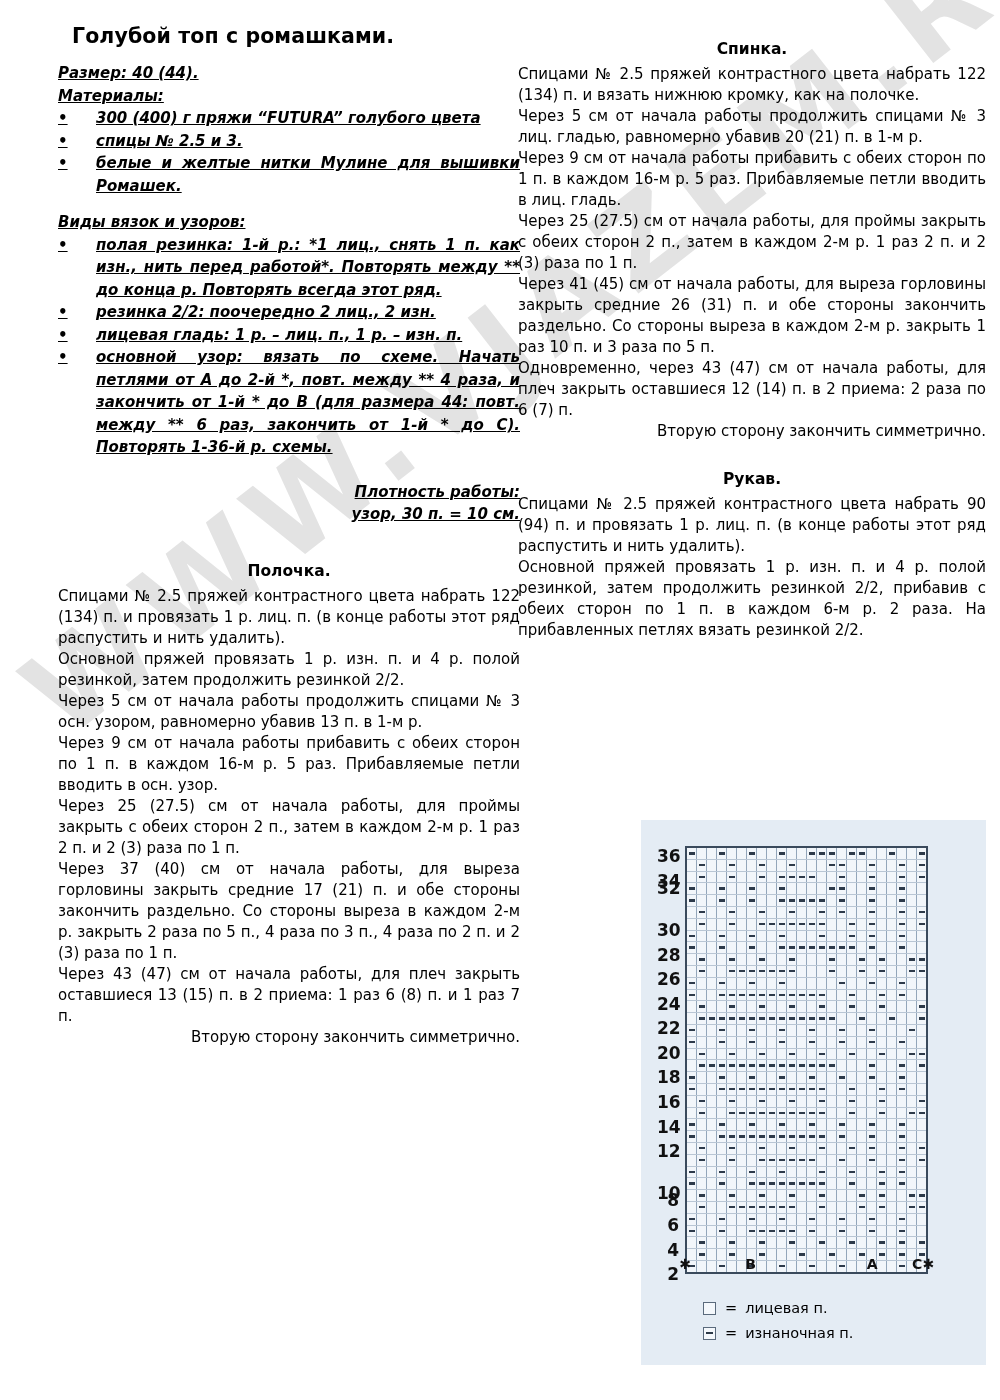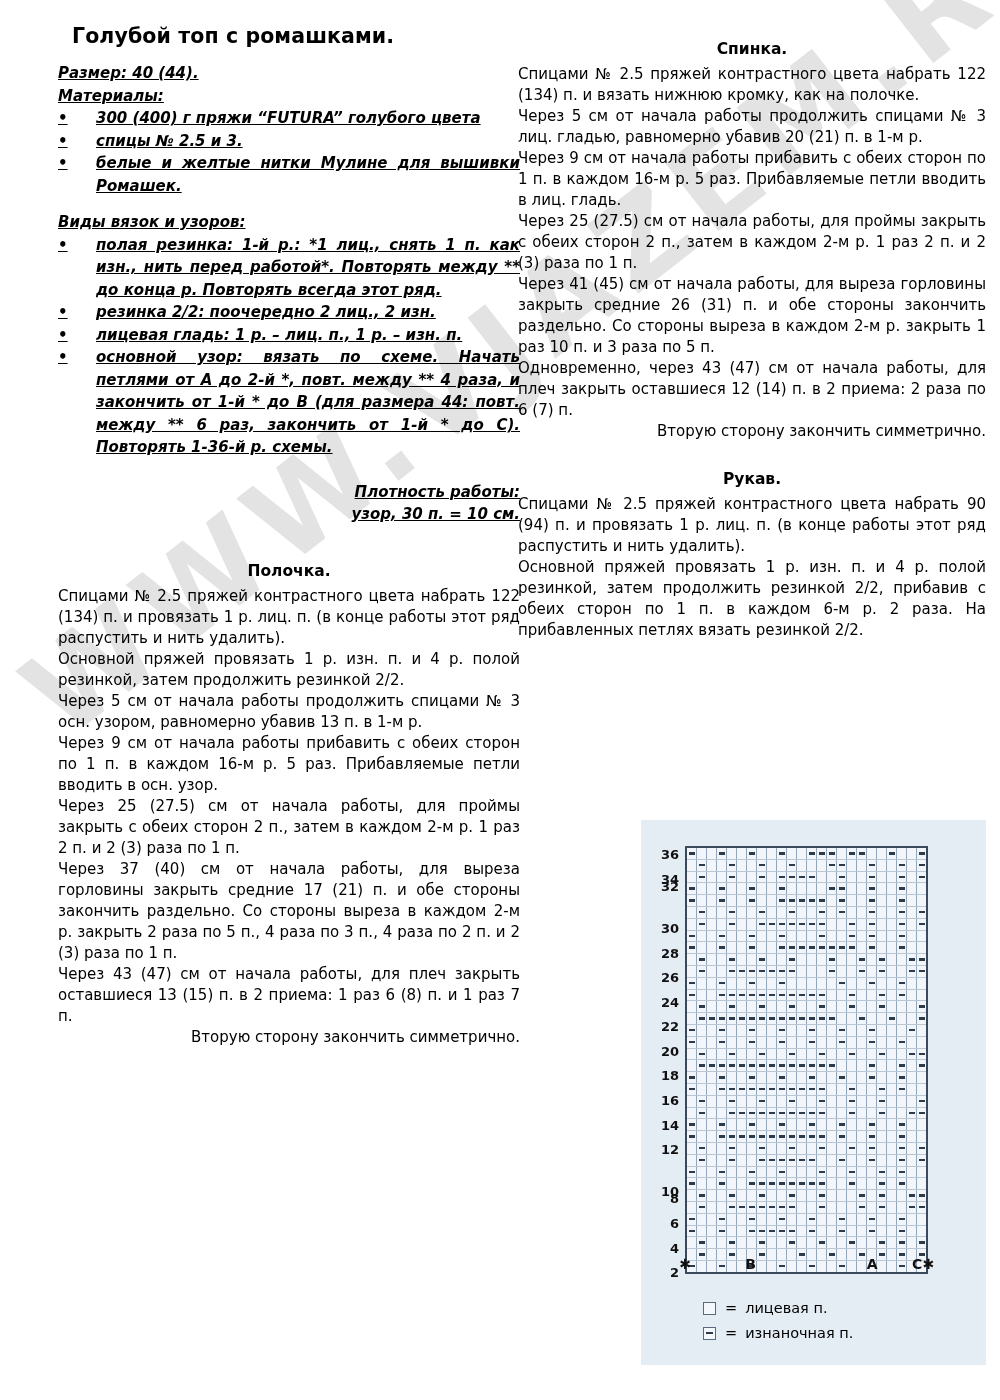--- a/index.html
+++ b/index.html
@@ -162,21 +162,21 @@
     top: 4px;
     height: 2.5px;
     background: #2d3a49;
   }
   
   table.kgrid td { border-left-color: #93a6ba; border-right-color: #93a6ba; }
 
   .row-num {
     position: absolute;
     font-family: "DejaVu Sans", "Liberation Sans", sans-serif;
-    font-size: 13px;
+    font-size: 17px;
     font-weight: bold;
     color: #111;
     line-height: 1;
   }
   .row-num.left  { right: 0; text-align: right; width: 22px; }
   .row-num.right { left: 0;  text-align: left;  width: 24px; }
 
   #rownums-left {
     position: absolute;
     left: 8px;

